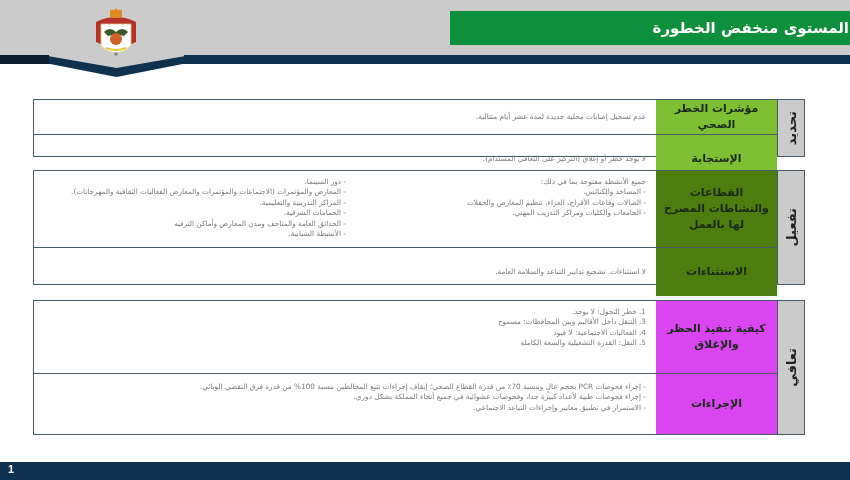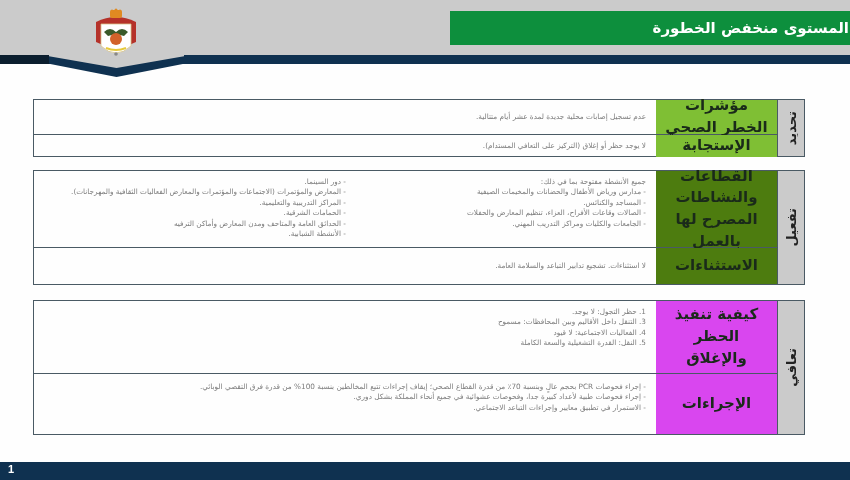--- a/index.html
+++ b/index.html
@@ -58,22 +58,22 @@
     }
     .rows { flex: 1; display: flex; flex-direction: column; }
     .row {
       display: flex; flex-direction: row-reverse;
       border-bottom: 1.5px solid #4a5a64;
     }
     .row:last-child { border-bottom: none; }
     .row-head {
       width: 121px; display: flex; align-items: center; justify-content: center;
       text-align: center; direction: rtl;
-      font-size: 15px; color: #1a2a1a; font-weight: bold; line-height: 1.45;
-      padding: 0 6px;
+      font-size: 11px; color: #1a2a1a; font-weight: bold; line-height: 1.45;
+      padding: 16px 6px;
     }
     .row-body {
       flex: 1; direction: rtl; font-size: 7.3px; color: #7b7b7b;
       line-height: 10.4px; padding: 0 10px; display: flex;
     }
     .col { white-space: nowrap; }
     .lime { background: #7fbf34; }
     .mid-green { background: #4d7c0f; }
     .dark-green { background: #d946ef; }
     .footer {
@@ -136,21 +136,20 @@
 <div class="section" style="top:170px;height:115px;">
   <div class="side-label">
     <span>تفعيل</span>
   </div>
   <div class="rows">
     <div class="row" style="height:77px;">
       <div class="row-head mid-green">القطاعات والنشاطات المصرح لها بالعمل</div>
       <div class="row-body" style="padding-top:6px;">
         <div class="col" style="width:300px;">
           <div>جميع الأنشطة مفتوحة بما في ذلك:</div>
-          <div>- مدارس ورياض الأطفال والحضانات والمخيمات الصيفية</div>
           <div>- المساجد والكنائس.</div>
           <div>- الصالات وقاعات الأفراح، العزاء، تنظيم المعارض والحفلات</div>
           <div>- الجامعات والكليات ومراكز التدريب المهني.</div>
         </div>
         <div class="col">
           <div>- دور السينما.</div>
           <div>- المعارض والمؤتمرات (الاجتماعات والمؤتمرات والمعارض الفعاليات الثقافية والمهرجانات).</div>
           <div>- المراكز التدريبية والتعليمية.</div>
           <div>- الحمامات الشرقية.</div>
           <div>- الحدائق العامة والمتاحف ومدن المعارض وأماكن الترفيه</div>

